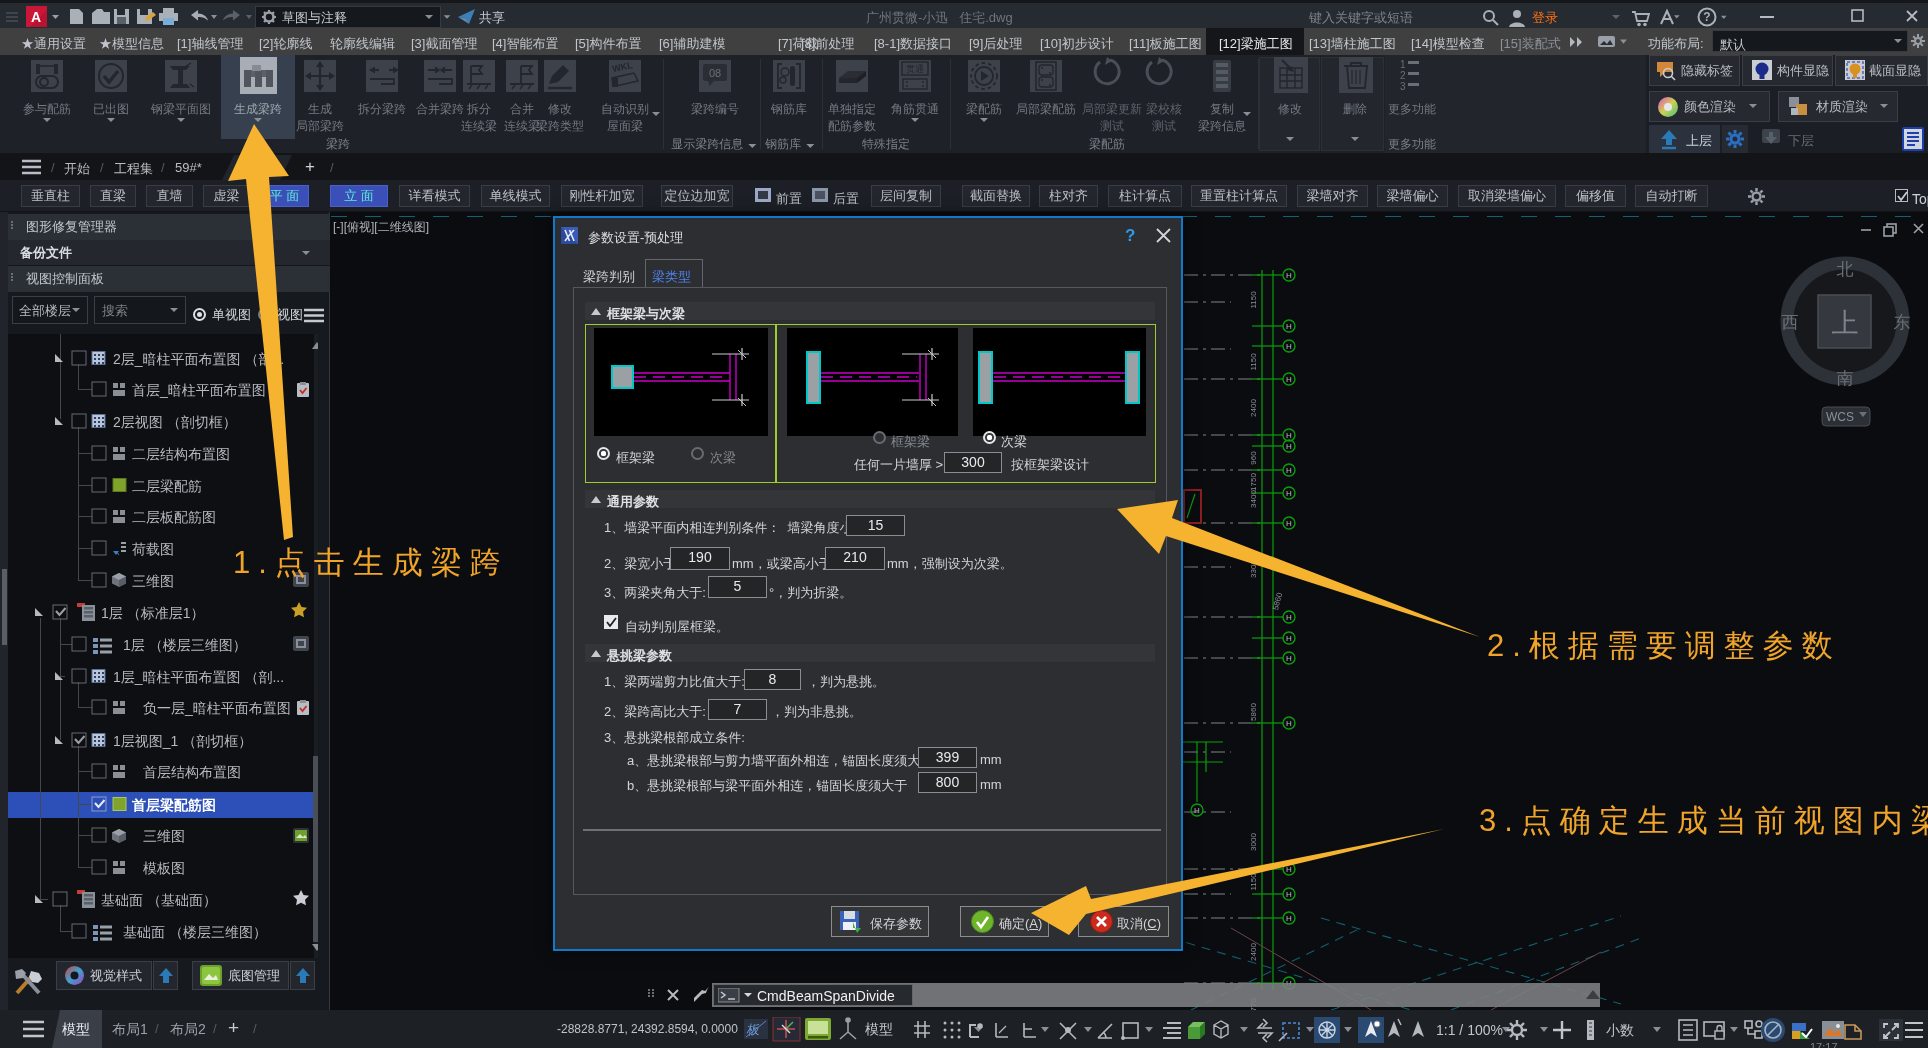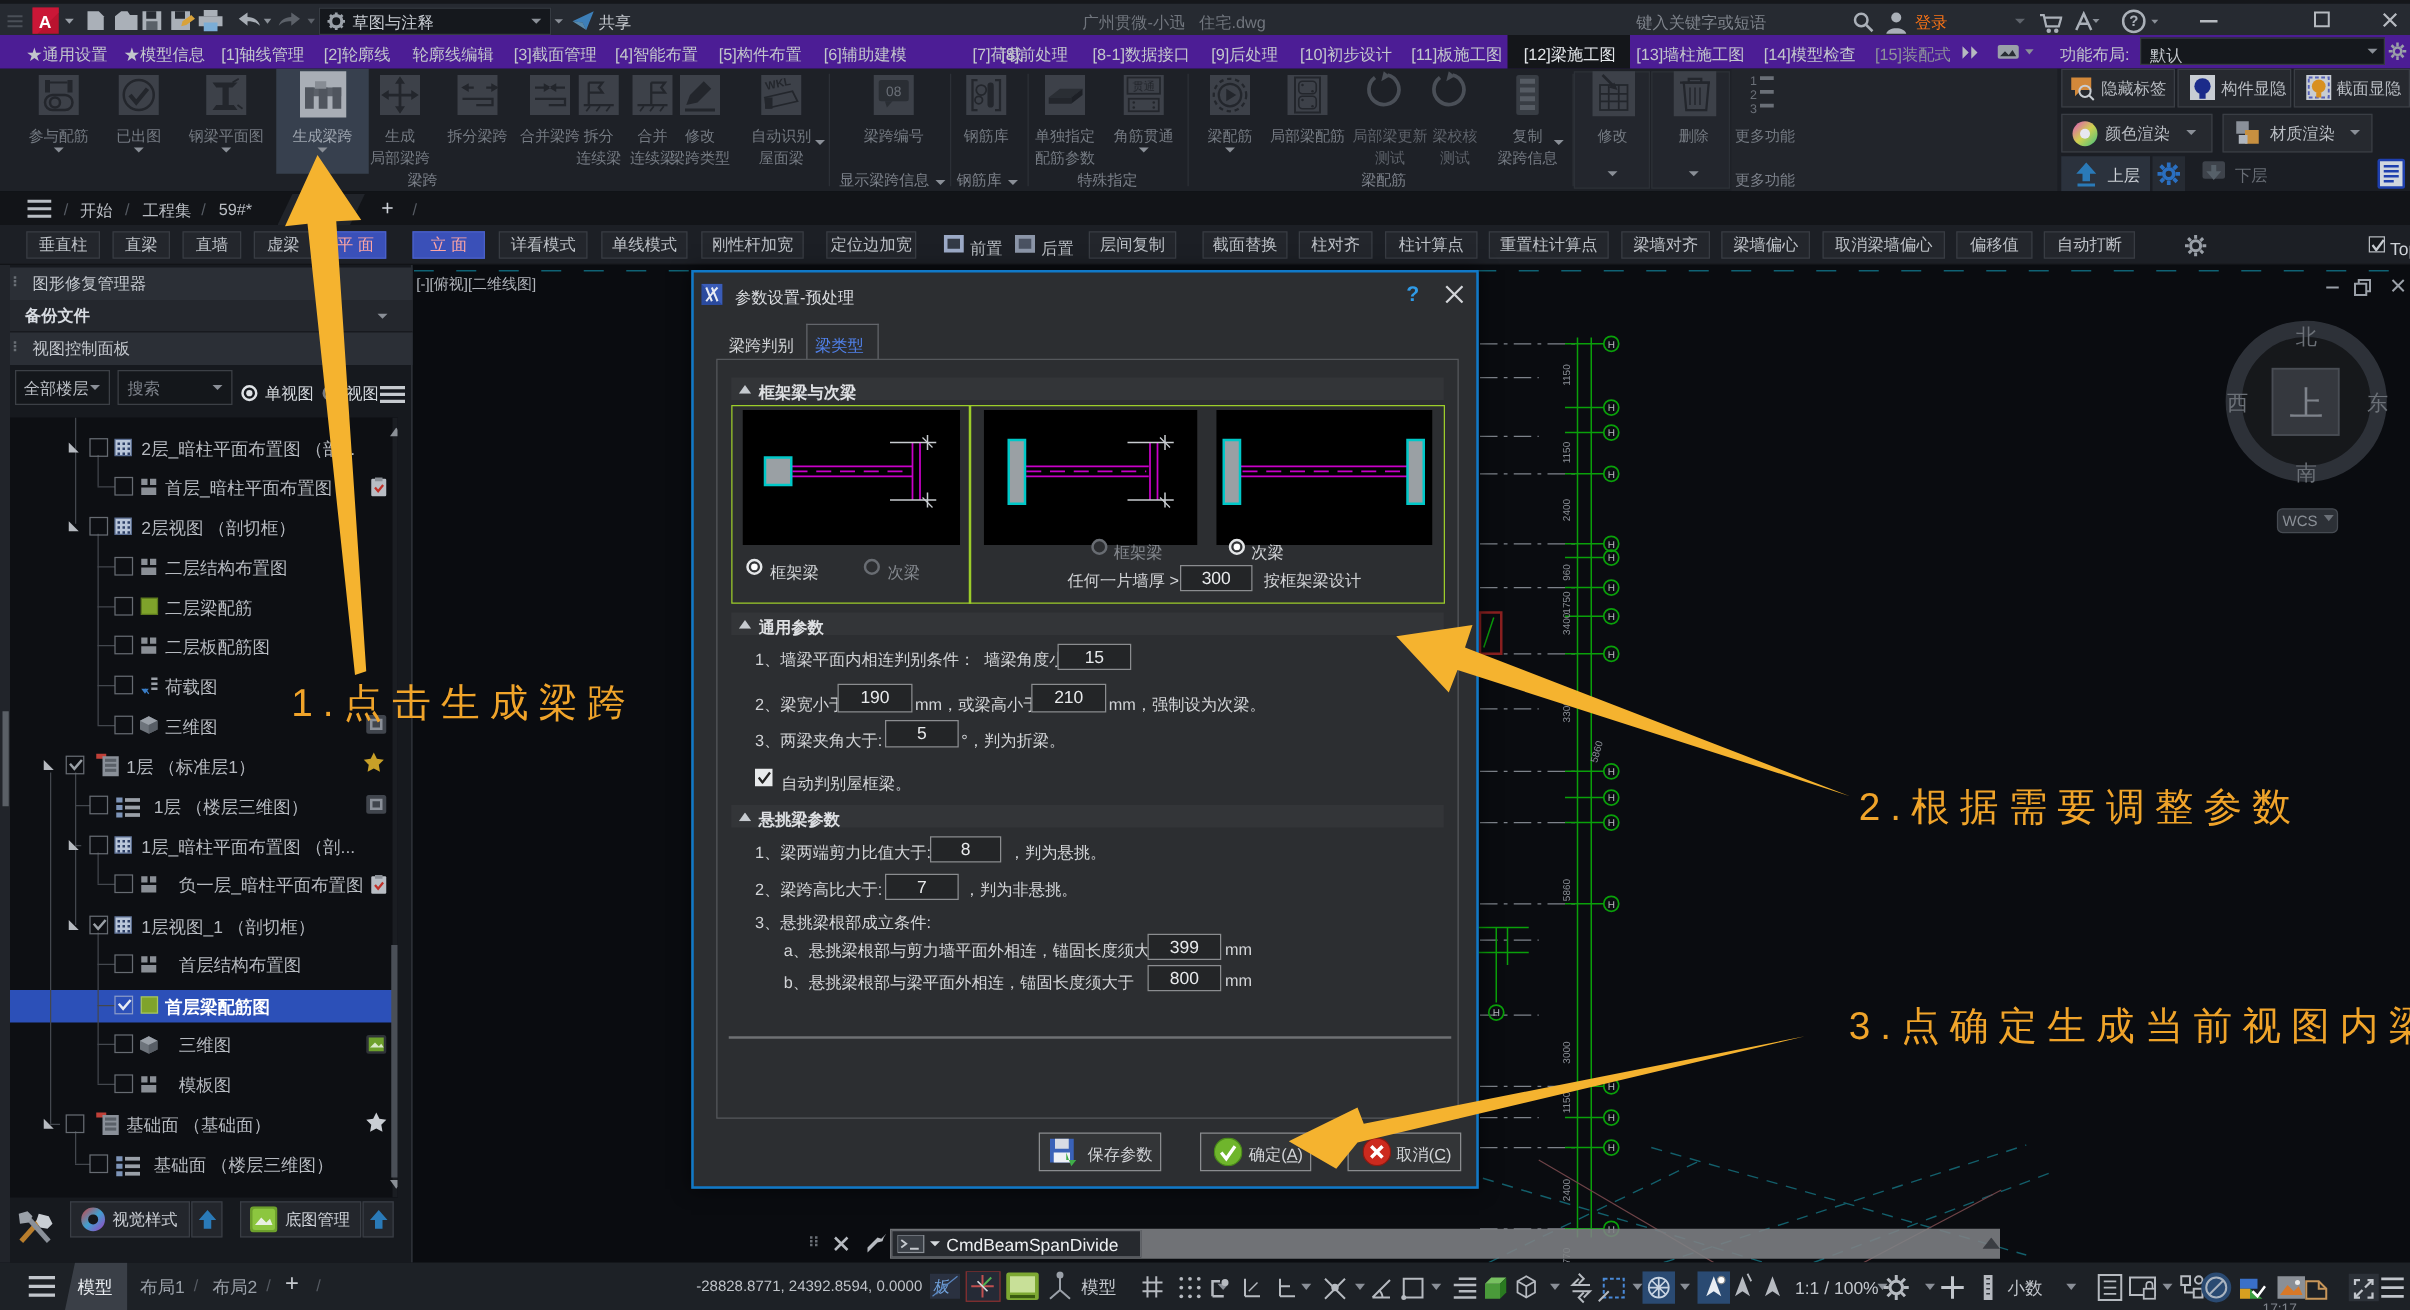--- a/index.html
+++ b/index.html
@@ -2,37 +2,37 @@
 <html><head><meta charset="utf-8">
 <style>
 *{margin:0;padding:0;box-sizing:border-box}
 html,body{width:1928px;height:1048px;overflow:hidden;background:#0a0c0f;font-family:"Liberation Sans",sans-serif}
 .abs{position:absolute}
 .txt{position:absolute;white-space:nowrap;color:#b9bdc3;font-size:13px;line-height:1}
 #app{position:absolute;top:0;left:0;width:1928px;height:1048px;overflow:hidden}
 
 #titlebar{position:absolute;left:0;top:0;width:1928px;height:28px;background:#262a31;border-top:3px solid #15171b}
 
-#menurow{position:absolute;left:0;top:28px;width:1928px;height:27px;background:#4c1d95}
+#menurow{position:absolute;left:0;top:28px;width:1928px;height:27px;background:#404040}
 #menurow .mt{position:absolute;top:7px;font-size:13px;color:#c2c6cc;white-space:nowrap}
 
 #ribbon{position:absolute;left:0;top:55px;width:1928px;height:98px;background:#1e2127}
 .rlb{position:absolute;font-size:12px;color:#747a82;white-space:nowrap;text-align:center;transform:translateX(-50%)}
 .glb{position:absolute;top:81px;font-size:12px;color:#7c818a;white-space:nowrap;transform:translateX(-50%)}
 .rsep{position:absolute;top:4px;width:1px;height:90px;background:#2c3037}
 .card{position:absolute;top:2px;height:94px;background:#23262d;border:1px solid #2c3037}
 .caret{display:inline-block;width:0;height:0;border-left:4px solid transparent;border-right:4px solid transparent;border-top:4px solid #8a8f97}
 .caret.dim{border-top-color:#5e636b}
 
 #doctabs{position:absolute;left:0;top:153px;width:1928px;height:27px;background:#121418}
 #doctabs .d{position:absolute;top:7px;font-size:13px;color:#b9bdc3;white-space:nowrap}
 
 #toolbar{position:absolute;left:0;top:180px;width:1928px;height:32px;background:#1c1f25;border-bottom:1px solid #111317}
 .tbtn{position:absolute;top:5px;height:22px;background:#23262c;border:1px solid #383c43;color:#bcc0c6;font-size:13px;line-height:20px;text-align:center;white-space:nowrap}
-.tbtn.blue{background:#3a50b8;border-color:#4a60c8;color:#fca5a5}
+.tbtn.blue{background:#3a50b8;border-color:#4a60c8;color:#5eead4}
 
 #leftpanel{position:absolute;left:0;top:212px;width:330px;height:798px;background:#16191e;border-right:1px solid #33373e}
 .phead{position:absolute;left:8px;width:322px;height:26px;background:#2b2f36;color:#c3c7cd;font-size:13px;line-height:26px}
 .tree{position:absolute;left:8px;top:122px;width:310px;height:624px;background:#0d0f13;overflow:hidden}
 .trow{position:absolute;white-space:nowrap;font-size:14px;color:#b6bac0}
 .tline{position:absolute;background:#43474e}
 
 #canvas{position:absolute;left:331px;top:212px;width:1597px;height:798px;background:#0a0c10;overflow:hidden}
 
 #dialog{position:absolute;left:553px;top:216px;width:630px;height:735px;background:#2c2e31;border:2px solid #1079c8;box-shadow:0 0 14px rgba(0,0,0,.6)}

